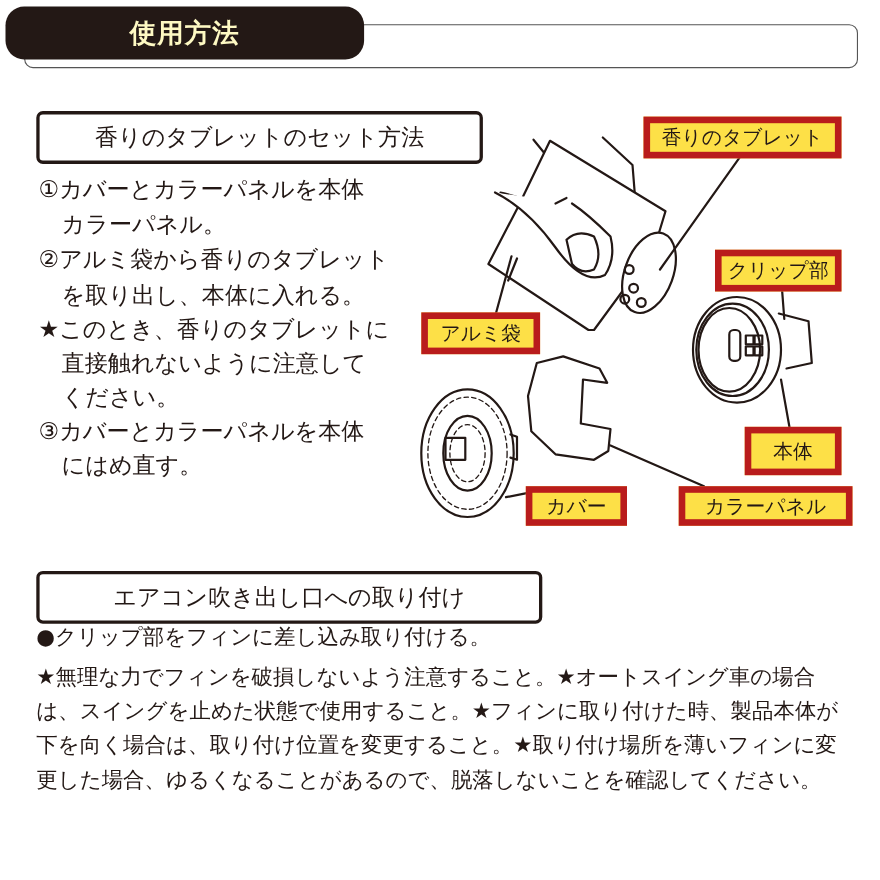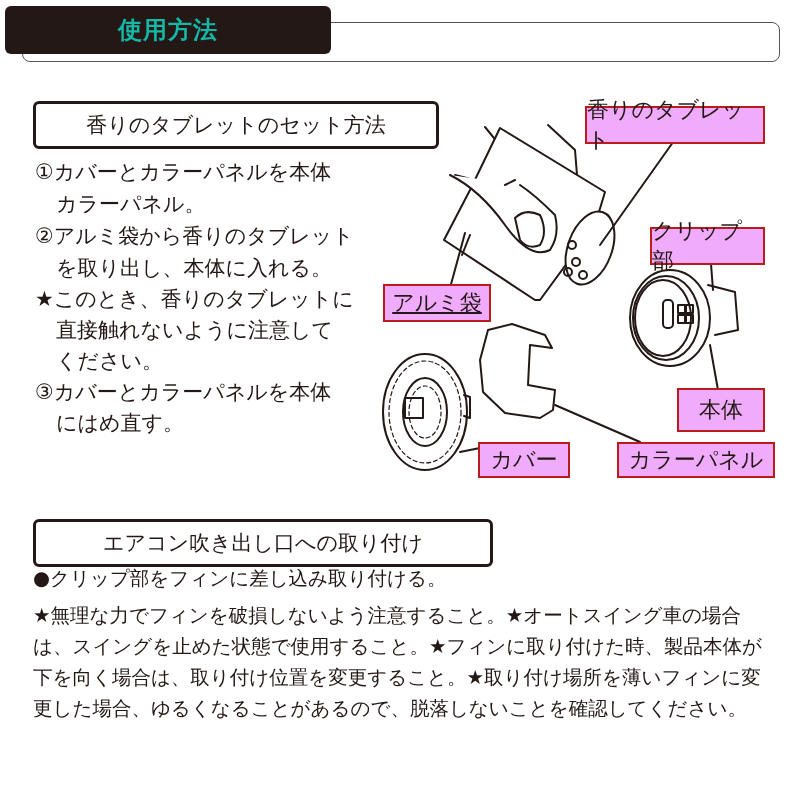--- a/index.html
+++ b/index.html
@@ -1,27 +1,27 @@
 <!DOCTYPE html>
 <html><head>
   <meta charset="utf-8">
   <style>
     html, body { margin:0; padding:0; background:#ffffff; }
     body { width:800px; height:800px; position:relative; overflow:hidden;
            font-family:"DejaVu Sans","Liberation Sans",sans-serif; color:#231815; }
     .hdr-outline { position:absolute; left:22px; top:22px; width:758px; height:40px;
                    border:1.5px solid #555; border-radius:8px; box-sizing:border-box; }
     .hdr-bar { position:absolute; left:5px; top:6px; width:326px; height:48px;
-               background:#231815; border-radius:6px; color:#14b8a6; font-size:24px;
+               background:#231815; border-radius:17px; color:#fef9c3; font-size:24px;
                display:flex; align-items:center; justify-content:center; letter-spacing:1px; font-weight:bold; }
     .sec-title { position:absolute; border:3px solid #231815; border-radius:6px; box-sizing:border-box;
                  font-size:21px; display:flex; align-items:center; justify-content:center; background:#fff; }
     .step { position:absolute; left:35px; font-size:21px; line-height:31px; white-space:pre; }
-    .label { position:absolute; border:2px solid #b91c1c; box-sizing:border-box; background:#f0abfc;
-             font-size:22px; display:flex; align-items:center; justify-content:center; }
+    .label { position:absolute; border:6px solid #b91c1c; box-sizing:border-box; background:#fde047;
+             font-size:18px; display:flex; align-items:center; justify-content:center; }
     .para { position:absolute; left:33px; width:745px; font-size:19.5px; line-height:31px; }
     svg.illus { position:absolute; left:0; top:0; }
   </style>
 </head>
 <body>
 
 <div class="hdr-outline"></div>
 <div class="hdr-bar">使用方法</div>
 
 <div class="sec-title" style="left:33px;top:101px;width:406px;height:48px;">香りのタブレットのセット方法</div>
@@ -79,21 +79,21 @@
     <ellipse cx="425" cy="412" rx="36" ry="51" stroke-dasharray="4 3" stroke-width="1.2"></ellipse>
     <ellipse cx="425" cy="412" rx="22" ry="34"></ellipse>
     <ellipse cx="425" cy="412" rx="16" ry="26" stroke-dasharray="4 3" stroke-width="1.2"></ellipse>
     <rect x="405" y="398" width="18" height="20"></rect>
     <path d="M464 395 L470 397 L470 418 L464 416"></path>
   </g>
 </svg>
 
 <div class="label" style="left:585px;top:106px;width:180px;height:38px;">香りのタブレット</div>
 <div class="label" style="left:650px;top:227px;width:115px;height:38px;">クリップ部</div>
-<div class="label" style="left:383px;top:284px;width:108px;height:38px;text-decoration:underline;">アルミ袋</div>
+<div class="label" style="left:383px;top:284px;width:108px;height:38px;">アルミ袋</div>
 <div class="label" style="left:677px;top:388px;width:88px;height:44px;">本体</div>
 <div class="label" style="left:478px;top:442px;width:92px;height:36px;">カバー</div>
 <div class="label" style="left:617px;top:442px;width:158px;height:36px;">カラーパネル</div>
 
 <div class="sec-title" style="left:33px;top:503px;width:460px;height:48px;margin-top:16px;">エアコン吹き出し口への取り付け</div>
 
 <div class="para" style="top:563px;">●クリップ部をフィンに差し込み取り付ける。</div>
 <div class="para" style="top:600px;">★無理な力でフィンを破損しないよう注意すること。★オートスイング車の場合は、スイングを止めた状態で使用すること。★フィンに取り付けた時、製品本体が下を向く場合は、取り付け位置を変更すること。★取り付け場所を薄いフィンに変更した場合、ゆるくなることがあるので、脱落しないことを確認してください。</div>
 
 </body></html>

